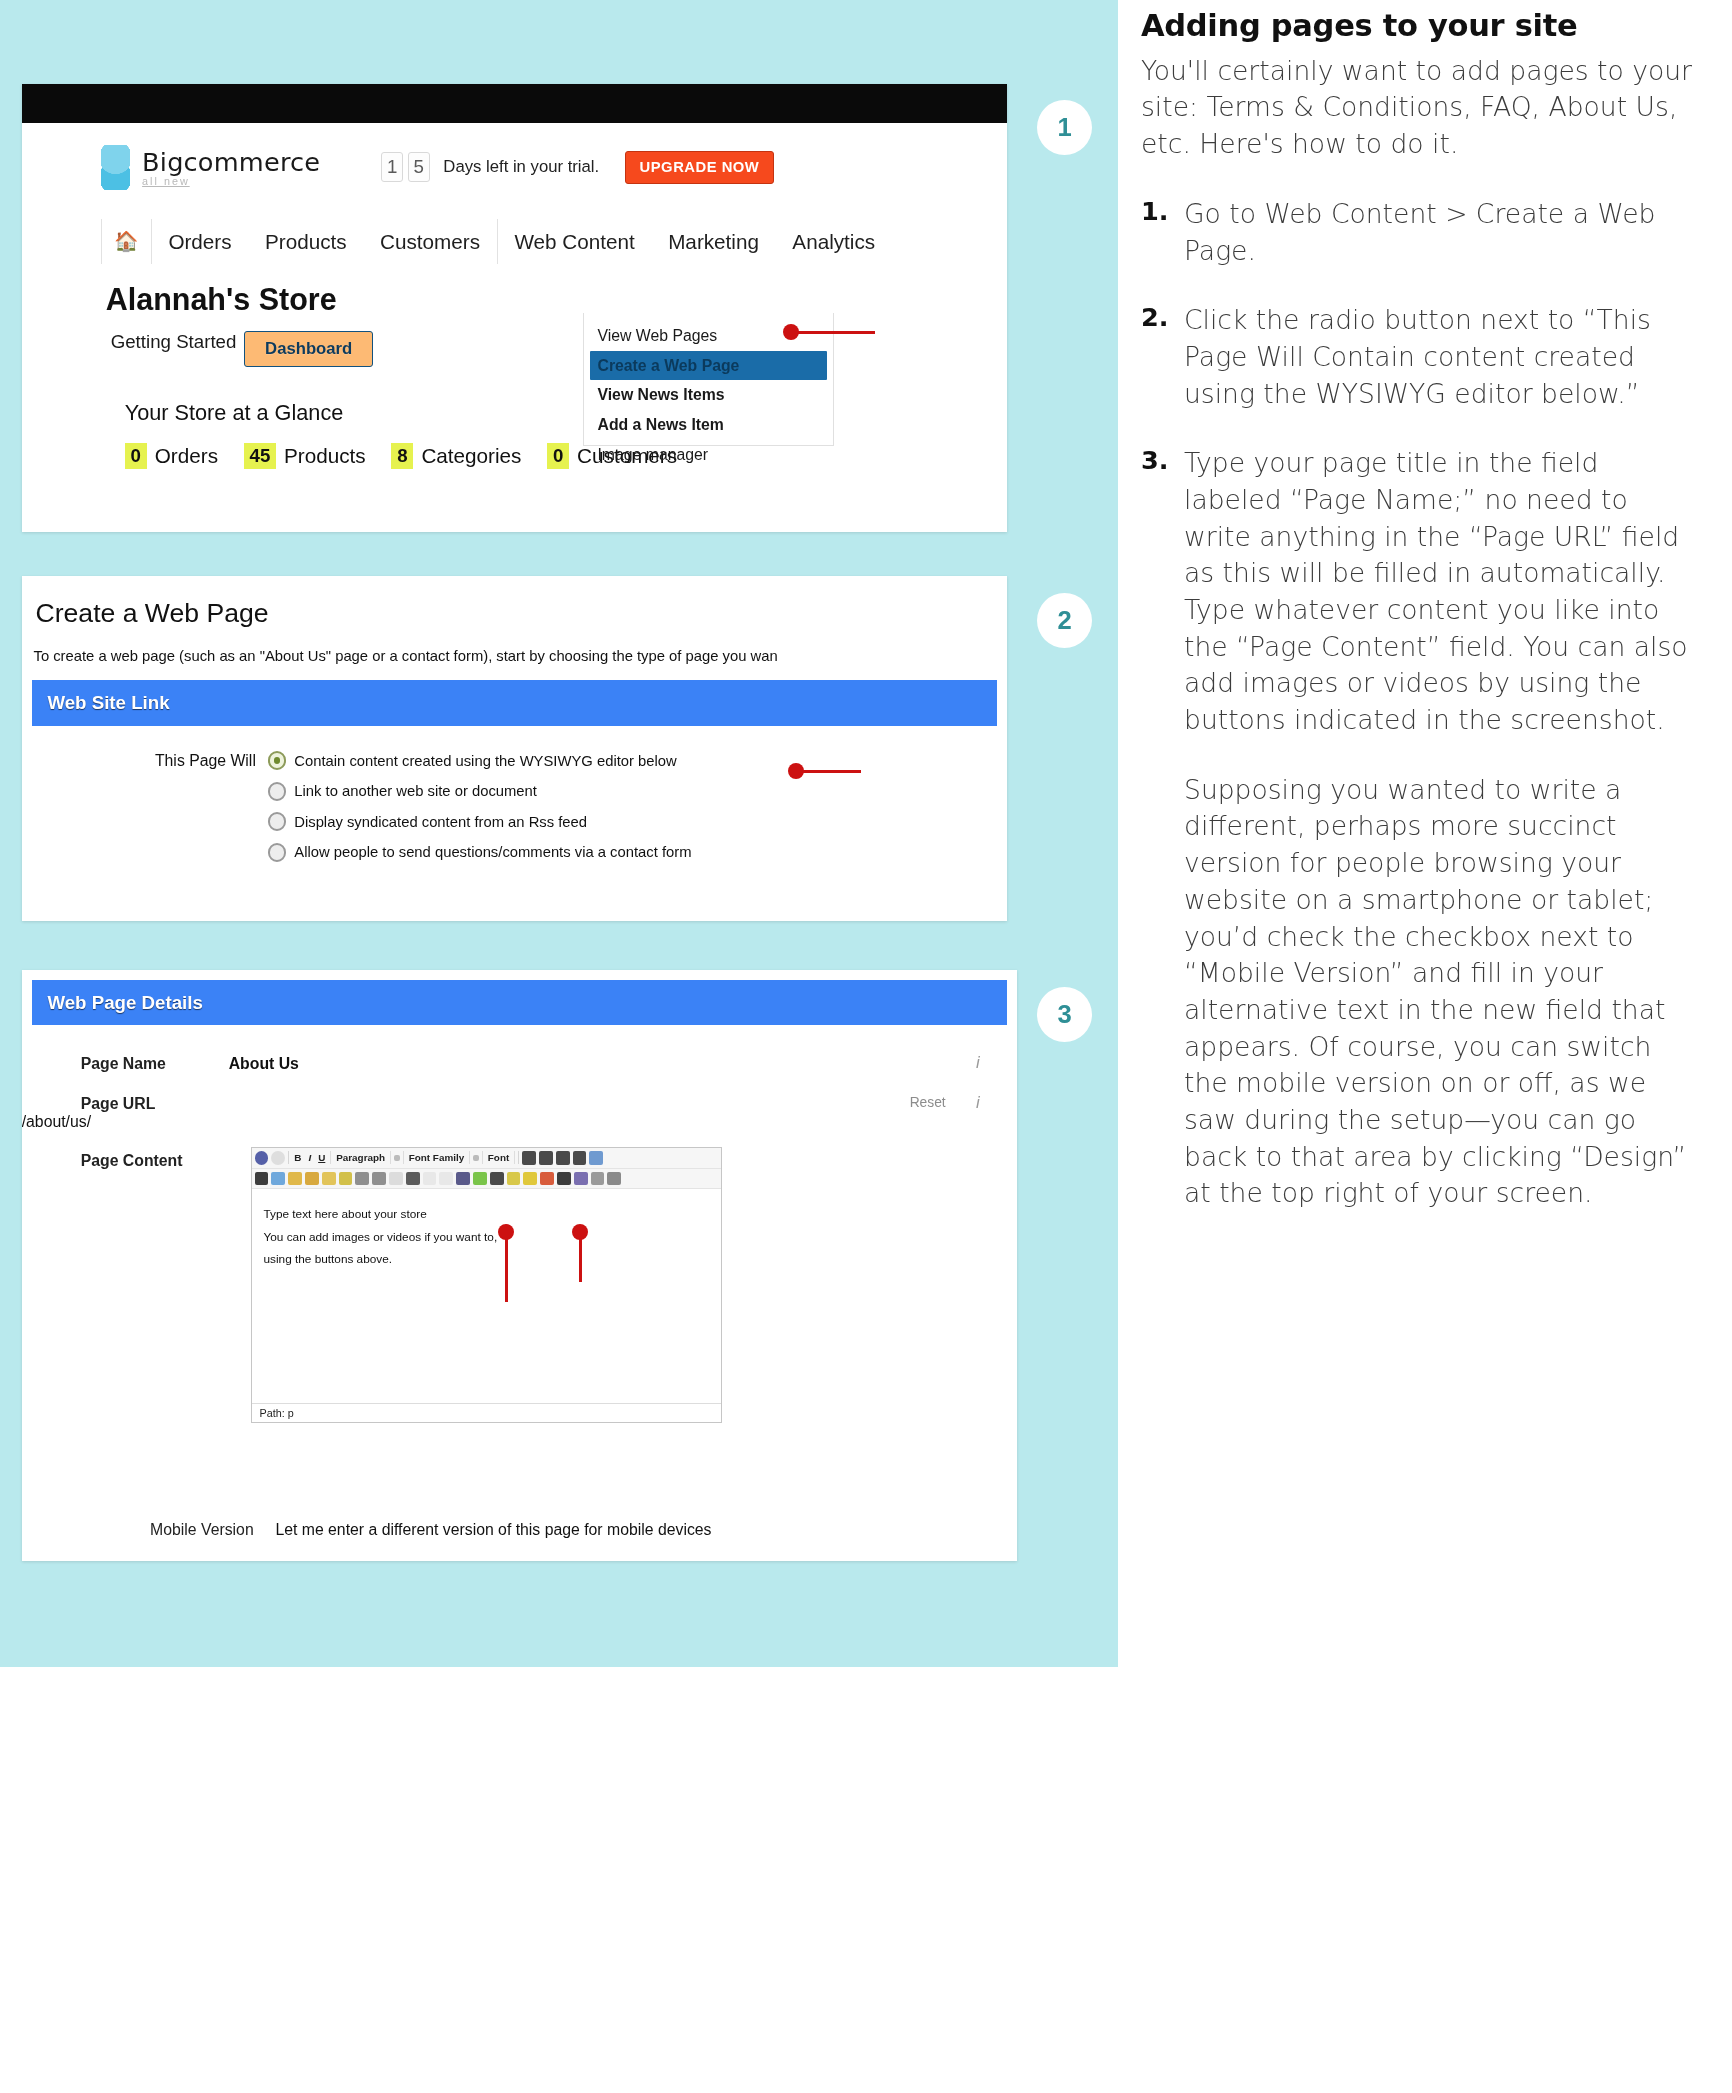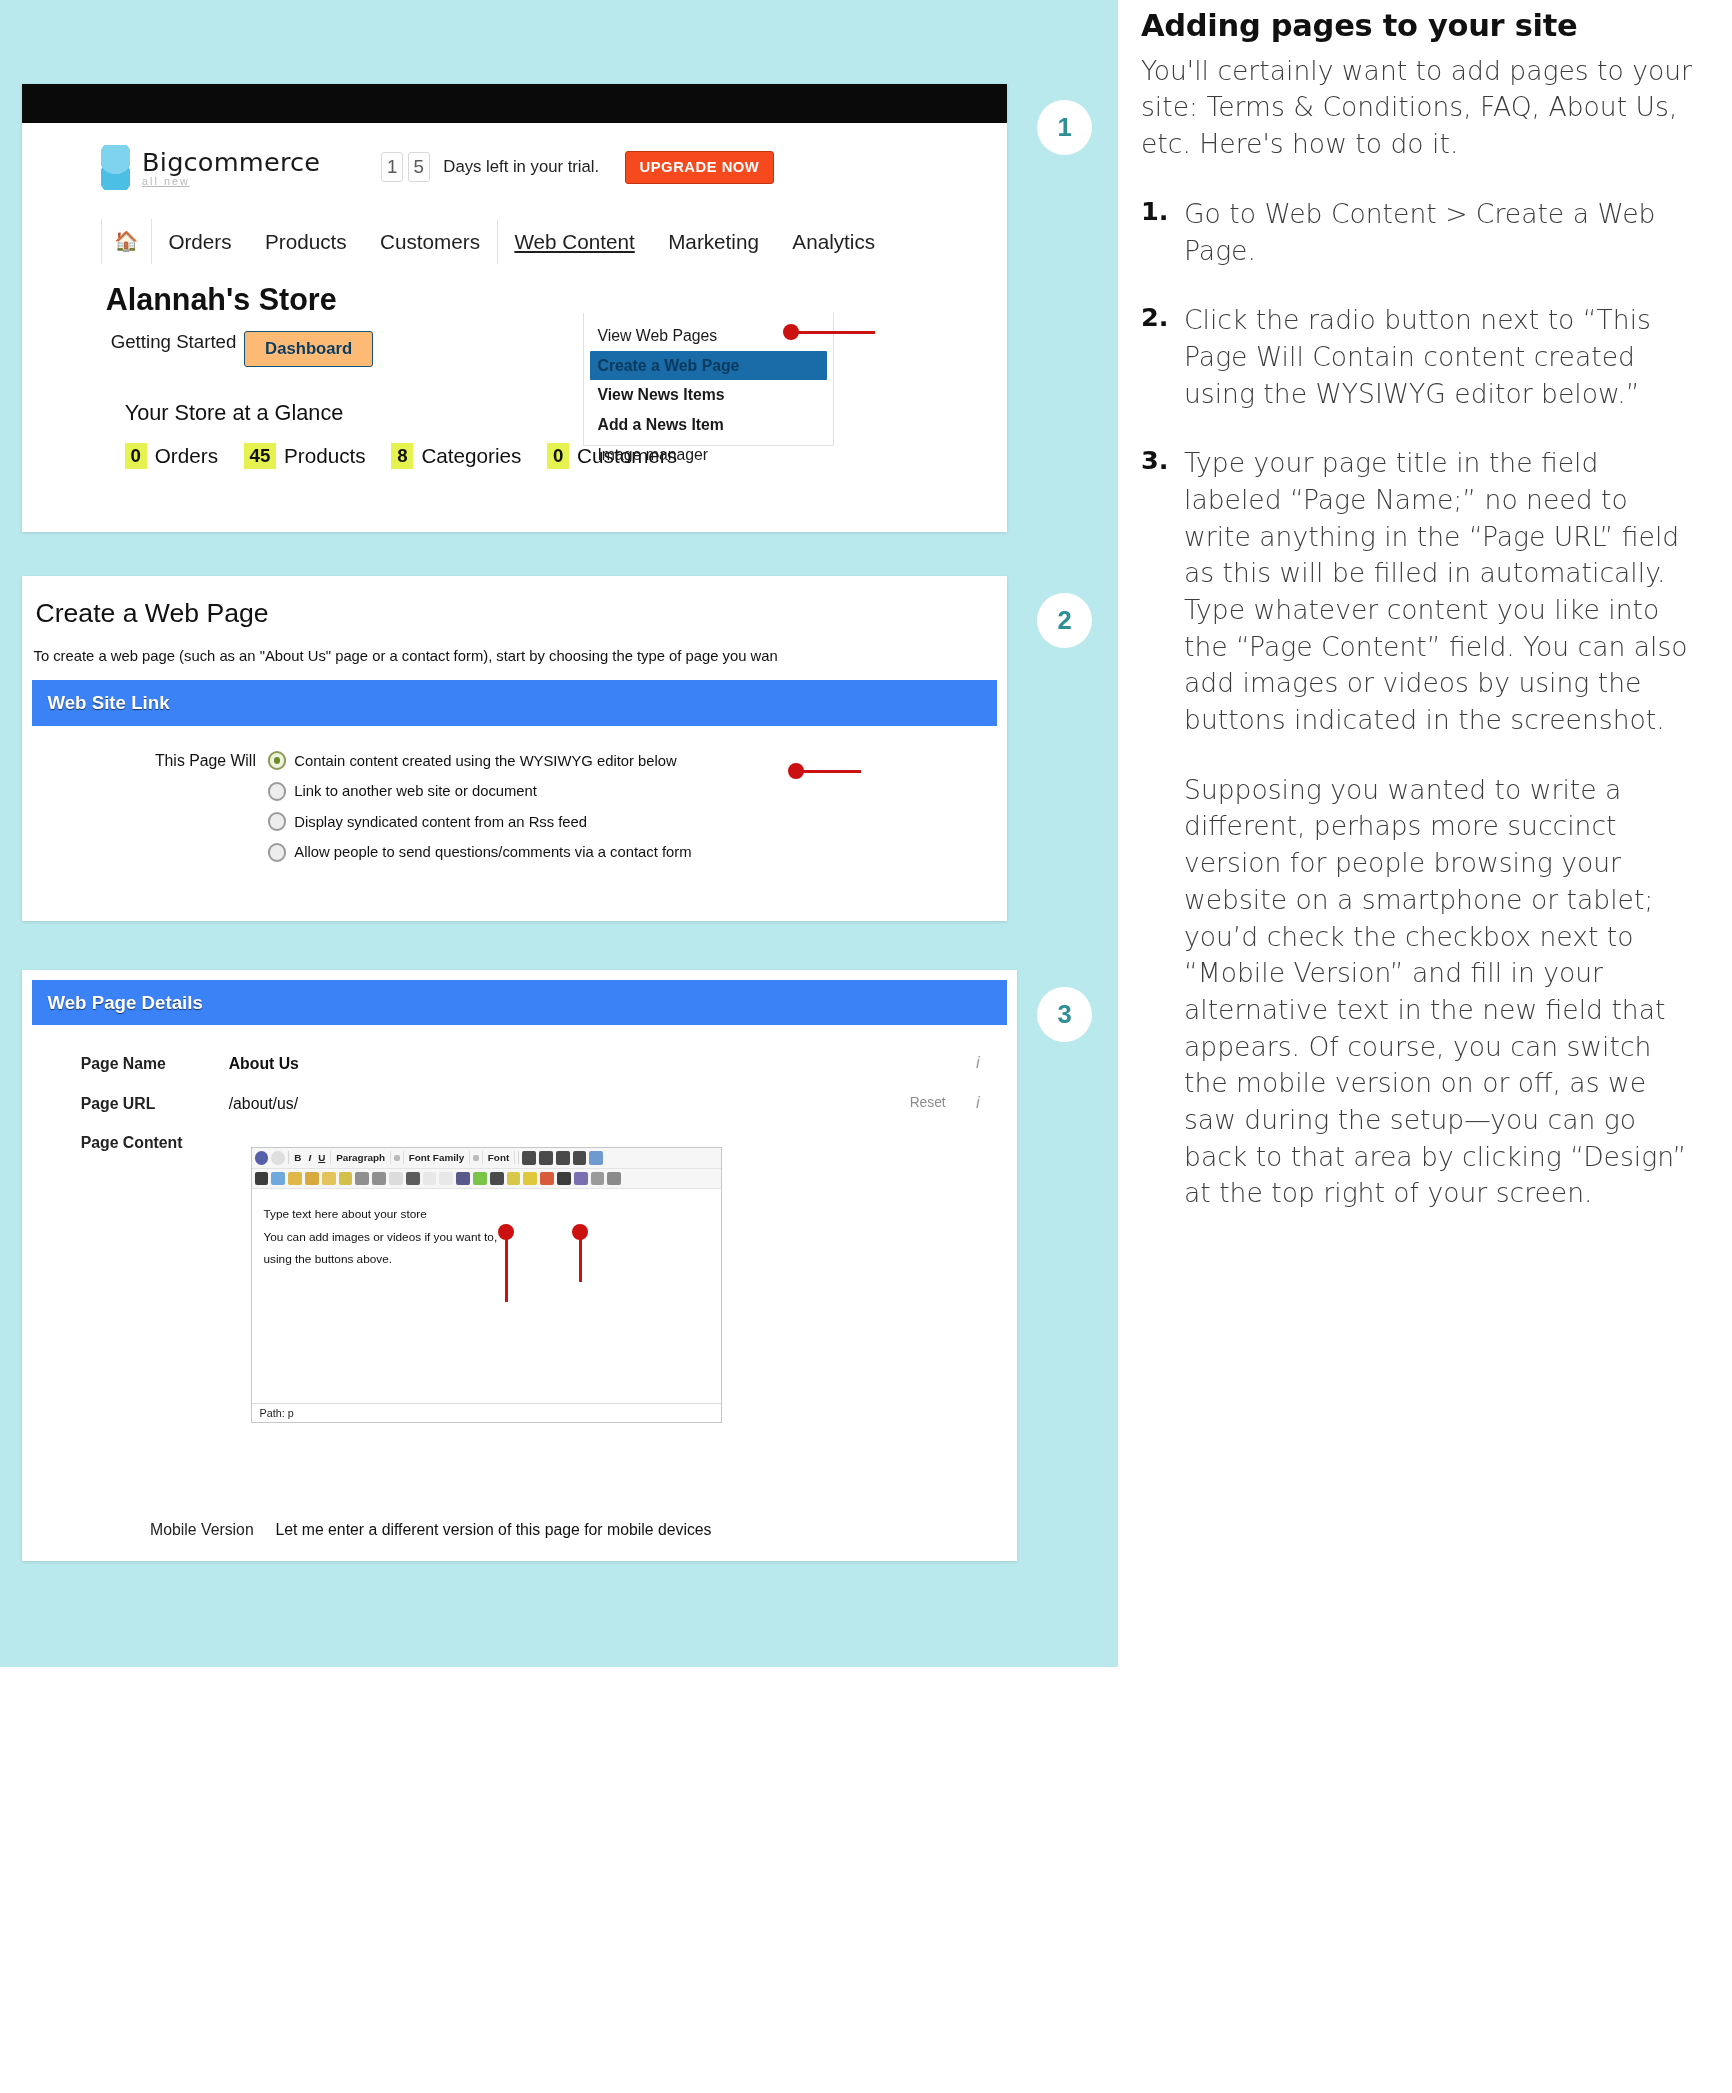--- a/index.html
+++ b/index.html
@@ -297,21 +297,21 @@
         <div class="trial-text">Days left in your trial.</div>
         <div class="upgrade-btn">UPGRADE NOW</div>
       </div>
     </div>
 
     <div class="bc-nav">
       <div class="bc-nav-home">🏠</div>
       <div class="bc-nav-item">Orders</div>
       <div class="bc-nav-item">Products</div>
       <div class="bc-nav-item">Customers</div>
-      <div class="bc-nav-item active" style="border-left:1px solid #e2e2e2;text-decoration:underline;">Web Content</div>
+      <div class="bc-nav-item active" style="border-left:1px solid #e2e2e2;">Web Content</div>
       <div class="bc-nav-item">Marketing</div>
       <div class="bc-nav-item">Analytics</div>
     </div>
 
     <div class="store-title">Alannah's Store</div>
 
     <div class="getting-started-row">
       <span class="gs-label">Getting Started</span>
       <span class="dash-btn">Dashboard</span>
     </div>
@@ -383,21 +383,21 @@
 
   <div class="shot" id="shot3">
     <div class="dark-bar" style="margin:9.9px 9.9px 0 9.9px;">Web Page Details</div>
 
     <div class="wpd-row" style="margin-top:29.6px; position:relative;">
       <div class="wpd-lab">Page Name</div>
       <div class="wpd-val">About Us</div>
       <div class="info-i" style="top:-2px;">i</div>
     </div>
 
-    <div class="wpd-row" style="margin-top:21.7px; position:relative;">
+    <div class="wpd-row" style="margin-top:21.7px; position:relative;flex-direction:column;">
       <div class="wpd-lab">Page URL</div>
       <div class="wpd-val light">/about/us/</div>
       <div class="reset-lab" style="top:0;">Reset</div>
       <div class="info-i" style="top:-2px;">i</div>
     </div>
 
     <div class="wpd-row" style="margin-top:21.7px;">
       <div class="wpd-lab">Page Content</div>
     </div>
 

